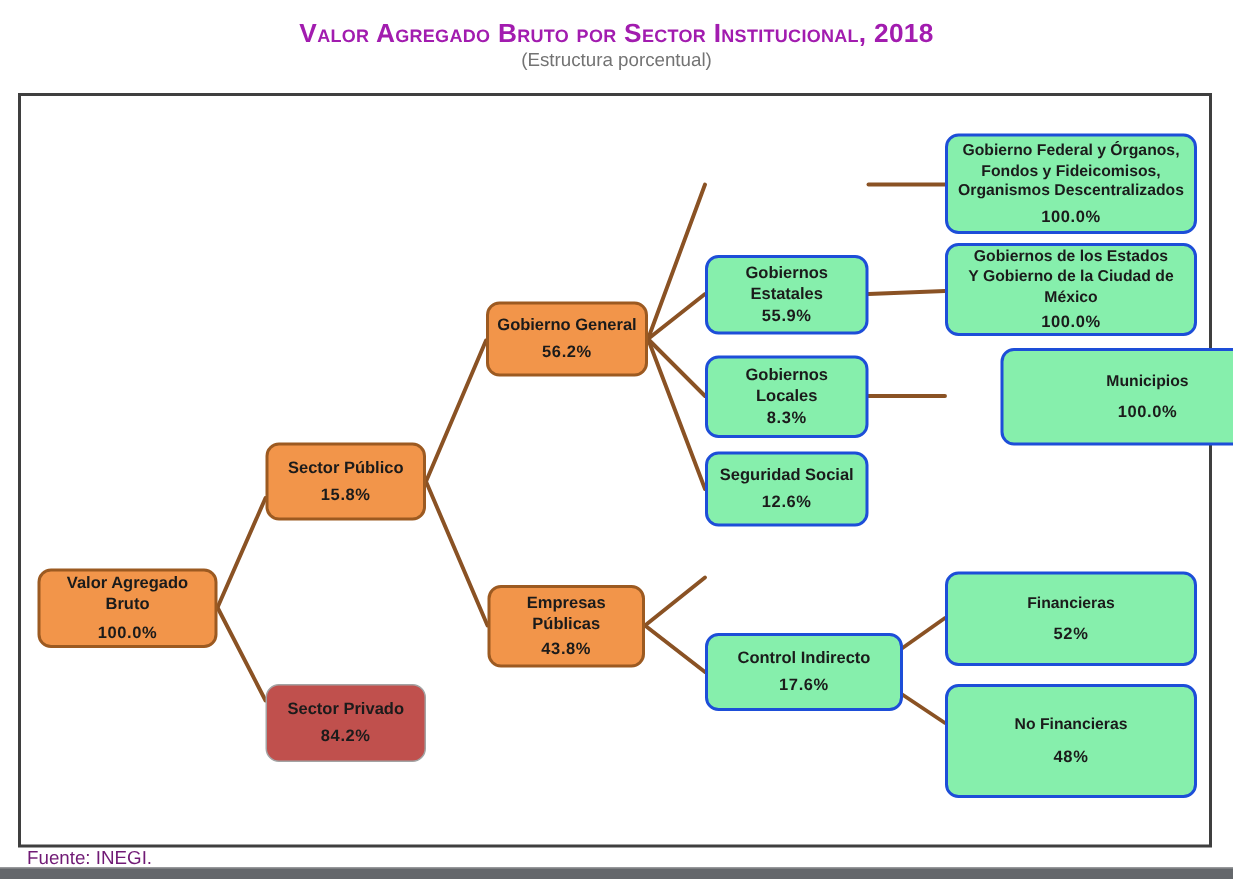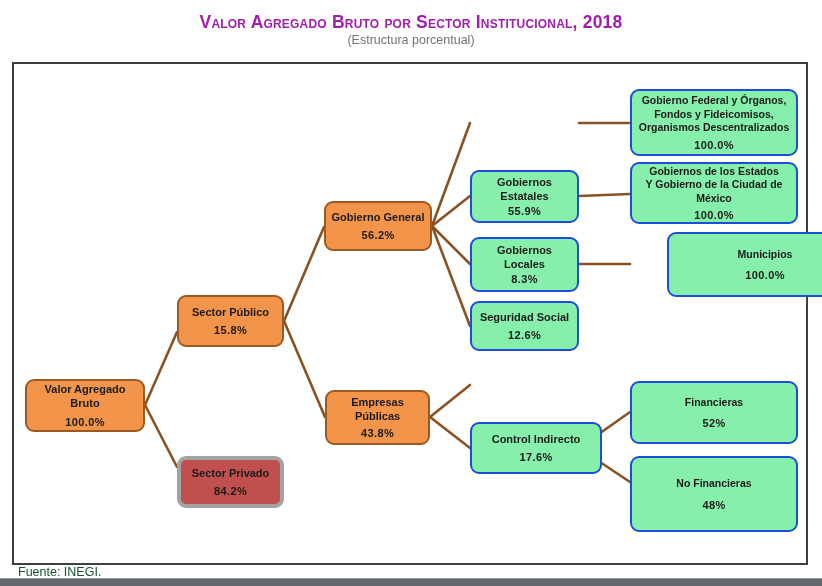--- a/index.html
+++ b/index.html
@@ -23,26 +23,26 @@
   .connectors{position:absolute;left:0;top:0;width:796px;height:503px;}
   .node{
     position:absolute;box-sizing:border-box;border-radius:9px;
     display:flex;flex-direction:column;align-items:center;justify-content:center;
     text-align:center;font-weight:bold;color:#1b1b1b;gap:5px;padding:2px 3px;
   }
   .node .lbl{white-space:pre-line;font-size:11px;line-height:1.25;}
   .node .val{font-size:11px;letter-spacing:.4px;}
   .node.dark{background:#F2954A;border:2.5px solid #9C5A21;}
   .node.light{background:#86efac;border:2px solid #1d4ed8;}
-  .node.red{background:#C0504D;border:4px solid #a3a3a3;}
+  .node.red{background:#C0504D;border:1px solid #a3a3a3;}
   .node.wide .lbl{font-size:10.5px;line-height:1.3;}
   .node.wide{gap:4px;}
   .node.roomy{gap:8px;}
   .source{
-    position:absolute;left:18px;top:565px;font-size:12.5px;color:#14532d;
+    position:absolute;left:18px;top:565px;font-size:12.5px;color:#701a75;
   }
   .bottom-bar{
     position:absolute;left:0;bottom:0;width:822px;height:7px;
     background:#64676b;border-top:1px solid #97999c;
   }
 </style>
 </head>
 <body>
 
 <div class="page">

